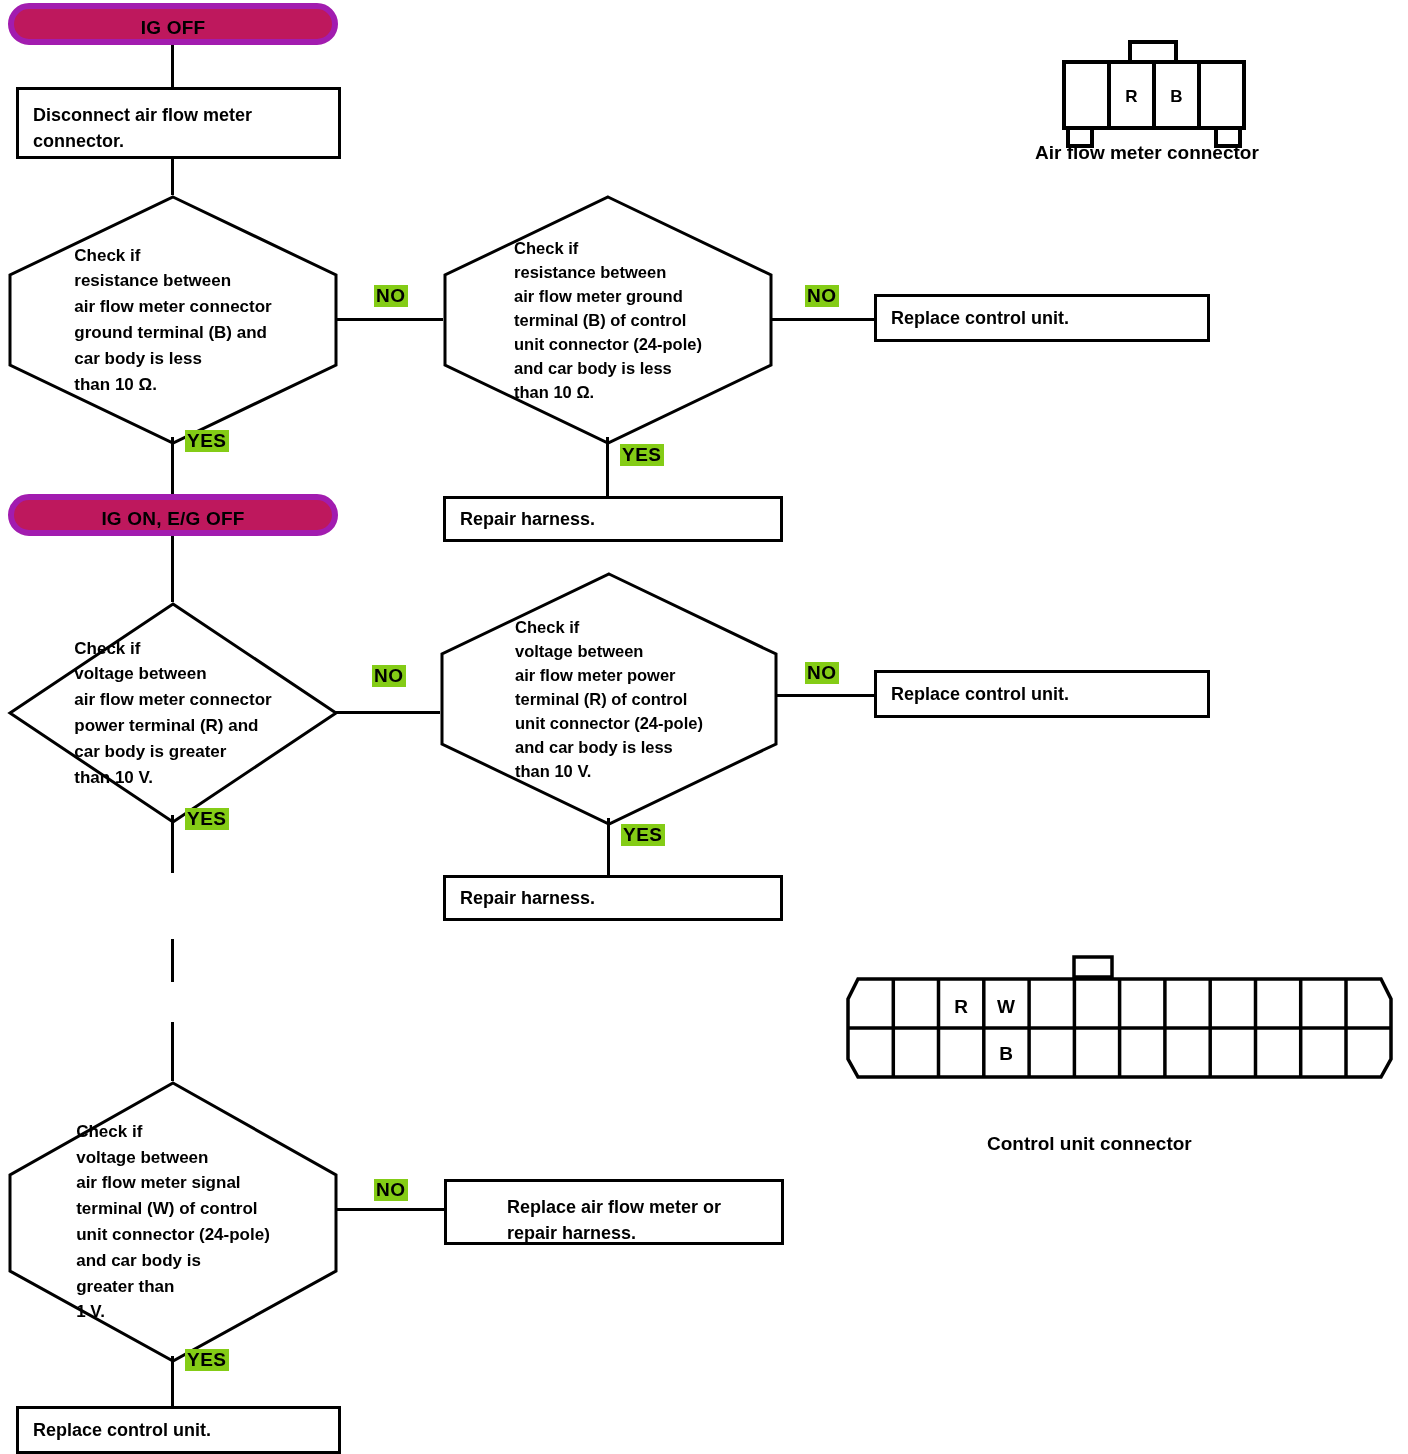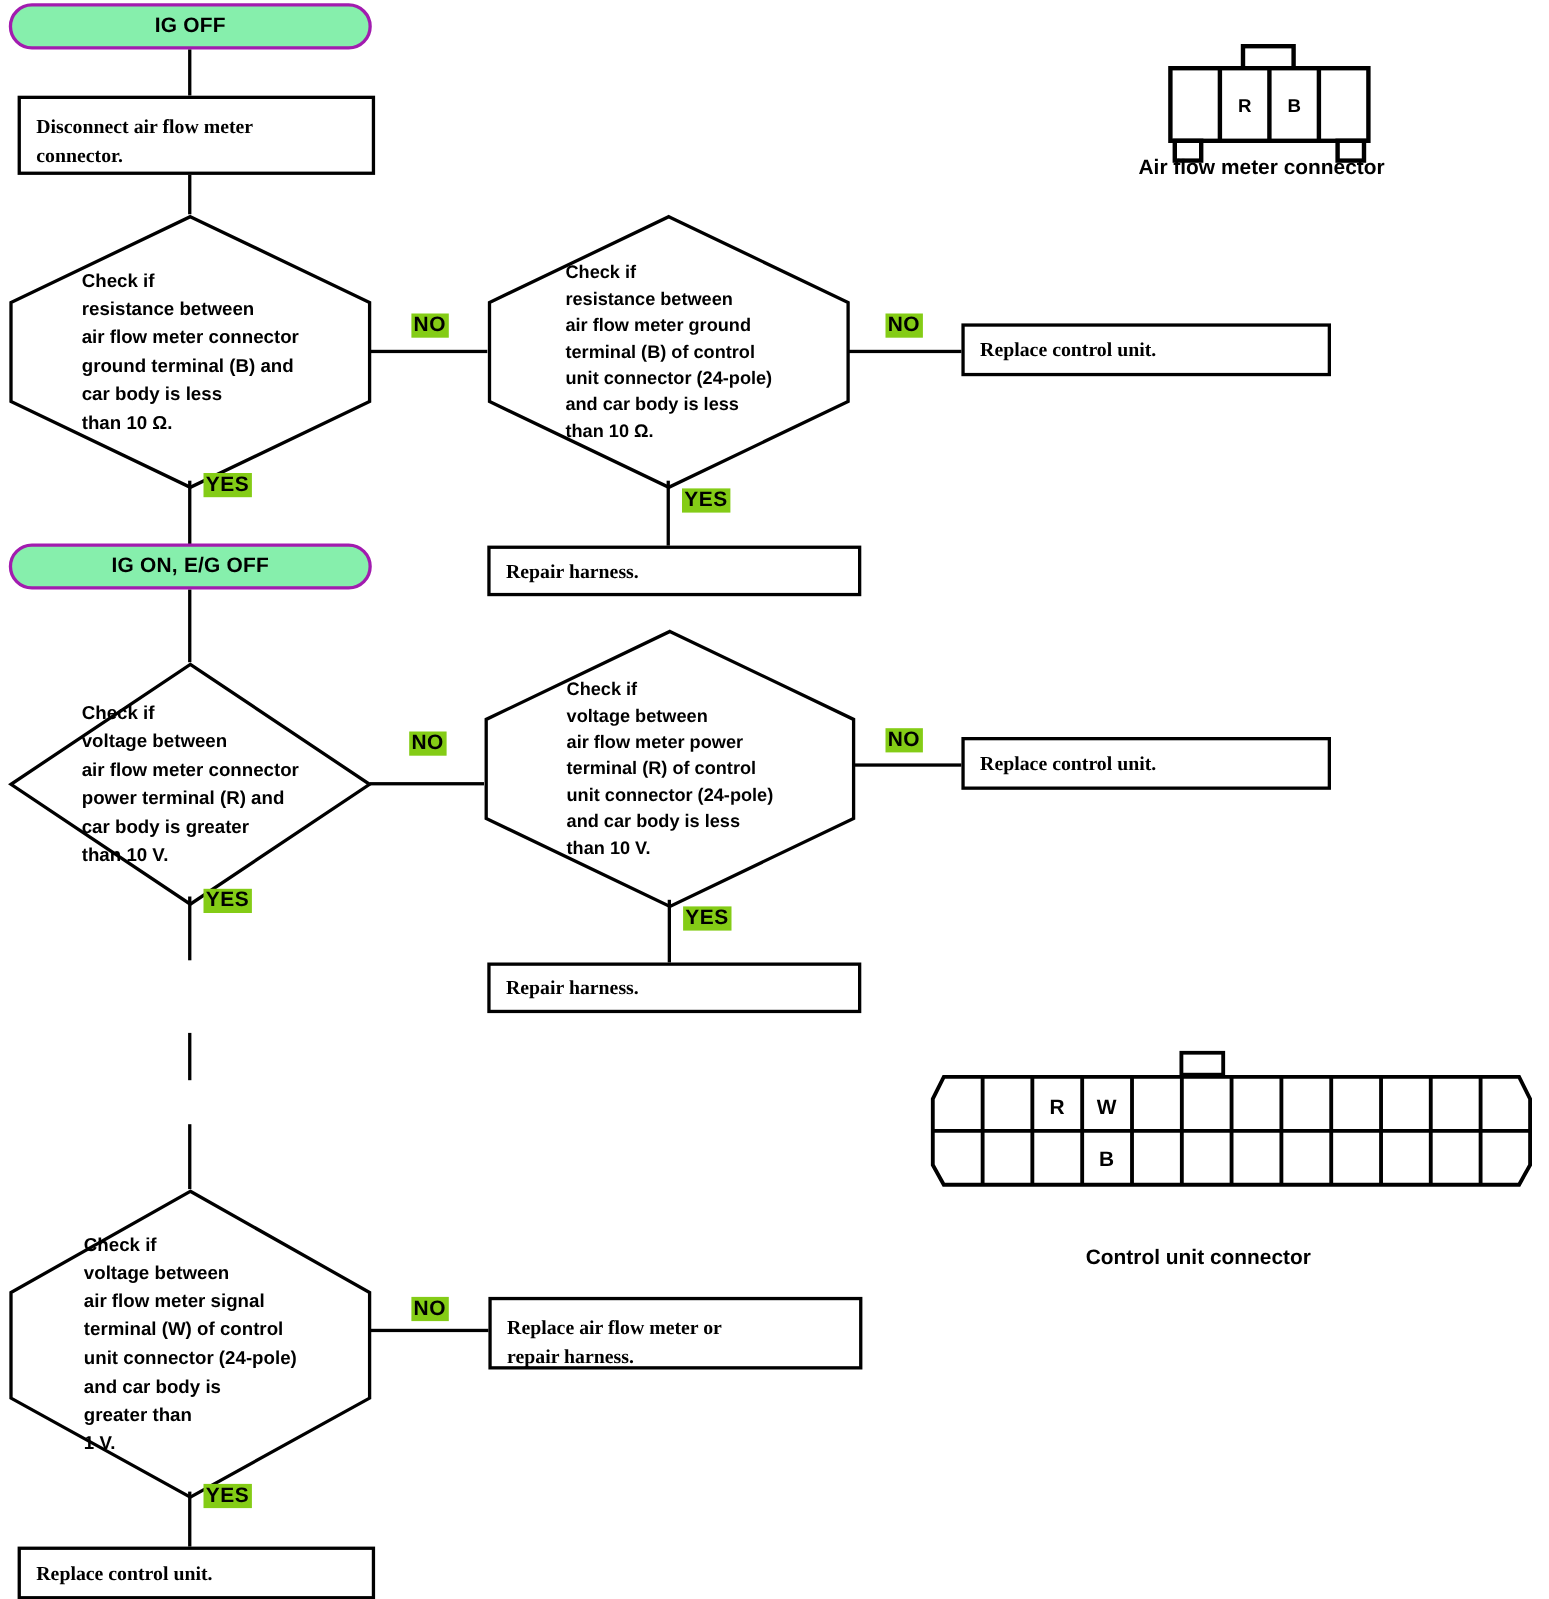--- a/index.html
+++ b/index.html
@@ -20,42 +20,41 @@
   }
 
   
   .node {
     position: absolute;
     box-sizing: border-box;
   }
 
   
   .terminator {
-    border: 3px solid #a21caf;
+    border: 6px solid #a21caf;
     border-radius: 999px;
     display: flex;
-    align-items: center;
+    align-items: flex-end;
     justify-content: center;
     font-weight: bold;
     font-size: 19px;
     letter-spacing: 0.2px;
-    background: #86efac;
+    background: #be185d;
   }
 
   
   .proc {
     border: 3px solid #000;
     background: #fff;
     display: flex;
     align-items: center;
     font-weight: bold;
     font-size: 18px;
     line-height: 1.45;
     padding: 7px 14px;
-    font-family: Liberation Serif, serif;
   }
   .proc.top {
     align-items: flex-start;
     padding-top: 12px;
   }
 
   
   .decision {
     background: #fff;
   }
@@ -248,21 +247,21 @@
   <div class="line-v" style="left:607px; top:818px; height:58px;"></div>
   <div class="blabel" style="left:621px; top:824px;">YES</div>
 
   <div class="line-h" style="left:776px; top:694px; width:100px;"></div>
   <div class="blabel" style="left:805px; top:662px;">NO</div>
 
   <div class="node proc" style="left:443px; top:875px; width:340px; height:46px;">
     <span>Repair harness.</span>
   </div>
 
-  <div class="node proc top" style="left:444px; top:1179px; width:340px; height:66px;">
+  <div class="node proc top" style="left:444px; top:1179px; width:340px; height:66px;justify-content:center;">
     <span style="white-space:pre-line;">Replace air flow meter or
 repair harness.</span>
   </div>
 
   <div class="node proc" style="left:874px; top:294px; width:336px; height:48px;">
     <span>Replace control unit.</span>
   </div>
 
   <div class="node proc" style="left:874px; top:670px; width:336px; height:48px;">
     <span>Replace control unit.</span>

